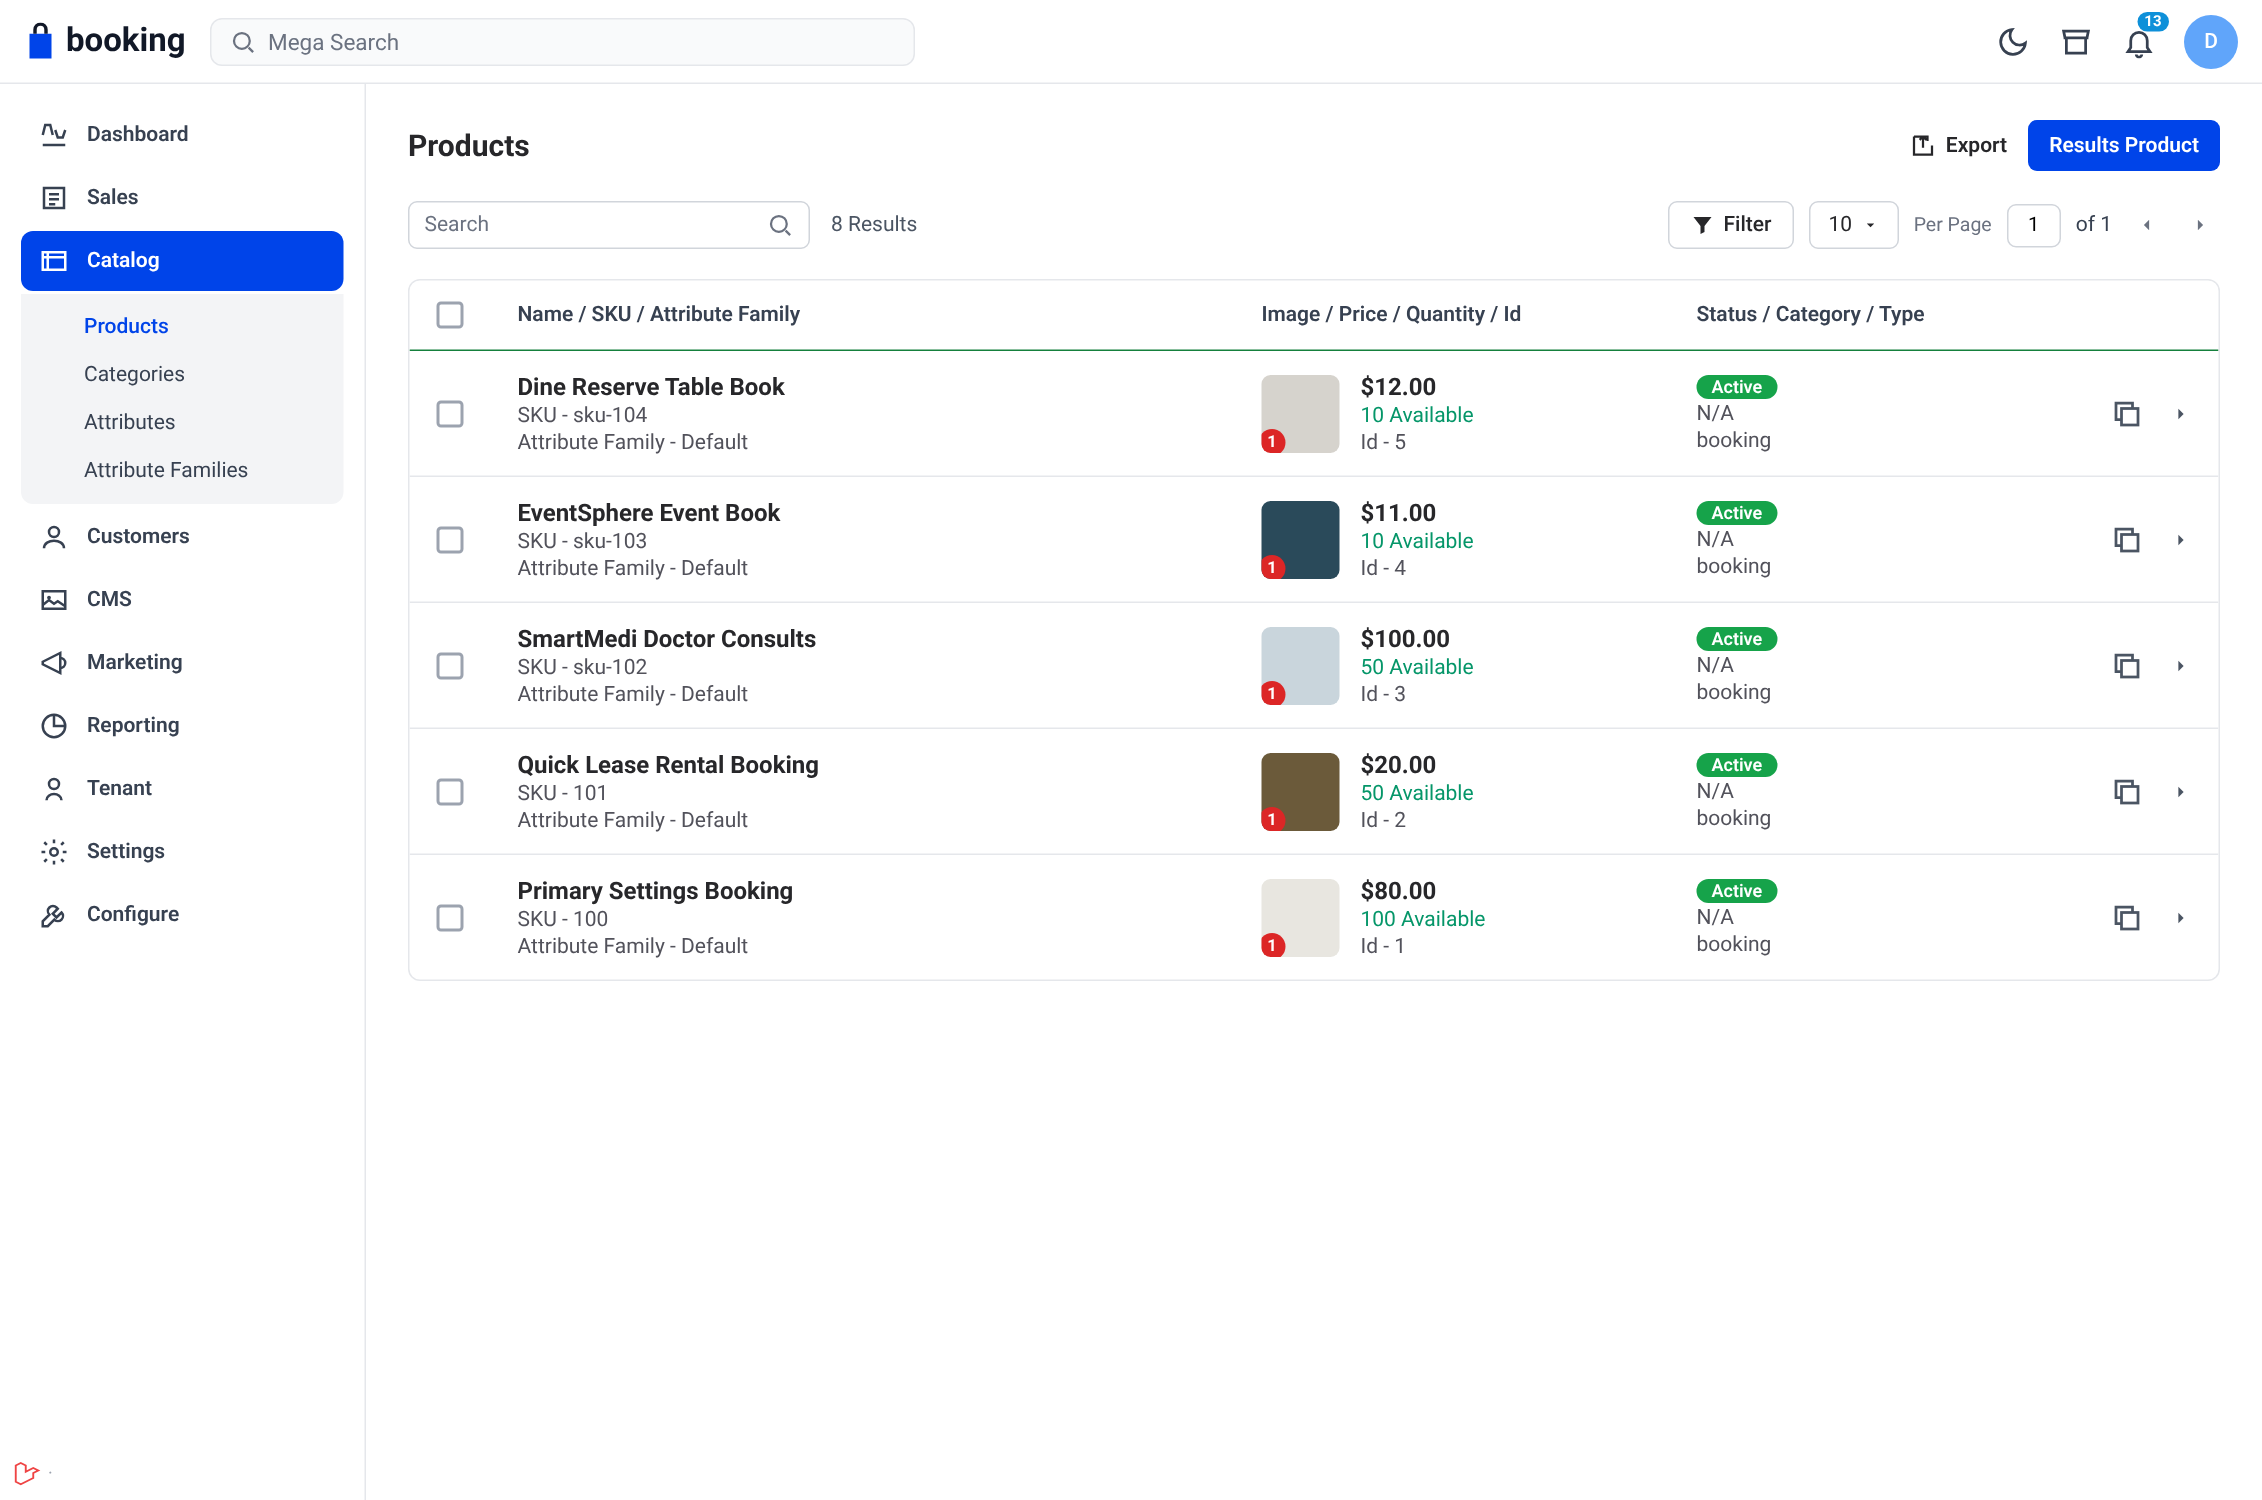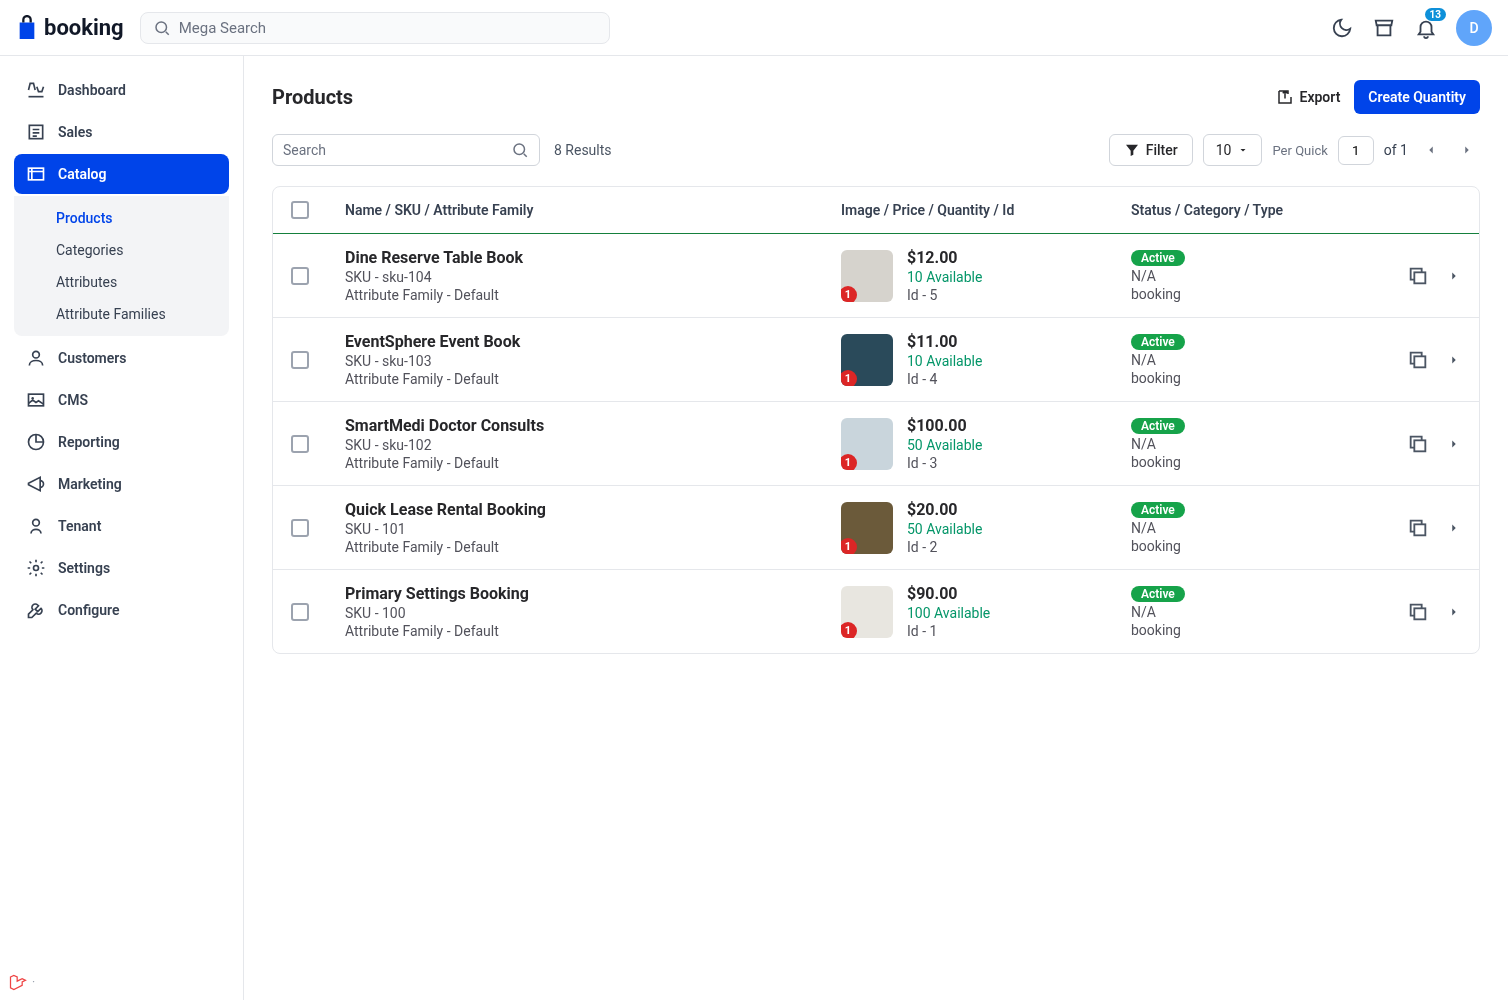--- a/index.html
+++ b/index.html
@@ -145,31 +145,31 @@
       <div class="nav-item">
         <svg viewBox="0 0 24 24">
           <rect x="3" y="5" width="18" height="14" stroke="currentColor" stroke-width="2" fill="none"></rect>
           <circle cx="8" cy="10" r="1.5" fill="currentColor"></circle>
           <path d="M3 16l5-4 4 3 3-2 6 4" stroke="currentColor" stroke-width="2" fill="none"></path>
         </svg>
         <span>CMS</span>
       </div>
       <div class="nav-item">
         <svg viewBox="0 0 24 24">
+          <path d="M3 11l14-7v16L3 13z" stroke="currentColor" stroke-width="2" fill="none"></path>
+          <path d="M17 8a4 4 0 010 8" stroke="currentColor" stroke-width="2" fill="none"></path>
+        </svg>
+        <span>Marketing</span>
+      </div>
+      <div class="nav-item">
+        <svg viewBox="0 0 24 24">
           <circle cx="12" cy="12" r="9" stroke="currentColor" stroke-width="2" fill="none"></circle>
           <path d="M12 3v9h9" stroke="currentColor" stroke-width="2" fill="none"></path>
         </svg>
         <span>Reporting</span>
-      </div>
-      <div class="nav-item">
-        <svg viewBox="0 0 24 24">
-          <path d="M3 11l14-7v16L3 13z" stroke="currentColor" stroke-width="2" fill="none"></path>
-          <path d="M17 8a4 4 0 010 8" stroke="currentColor" stroke-width="2" fill="none"></path>
-        </svg>
-        <span>Marketing</span>
       </div>
       <div class="nav-item">
         <svg viewBox="0 0 24 24">
           <circle cx="12" cy="8" r="4" stroke="currentColor" stroke-width="2" fill="none"></circle>
           <path d="M6 21c0-3 3-5 6-5s6 2 6 5" stroke="currentColor" stroke-width="2" fill="none"></path>
         </svg>
         <span>Tenant</span>
       </div>
       <div class="nav-item">
         <svg viewBox="0 0 24 24">
@@ -189,21 +189,21 @@
   <div class="main">
     <div class="page-header">
       <div class="page-title">Products</div>
       <div class="page-actions">
         <div class="export-btn">
           <svg width="18" height="18" viewBox="0 0 24 24" fill="none" stroke="currentColor" stroke-width="2">
               <path d="M4 4h12v4M12 14V4m0 0l-3 3m3-3l3 3M4 4v16h16v-8"></path>
             </svg>
           <span>Export</span>
         </div>
-        <button class="create-btn">Create Quantity</button>
+        <button class="create-btn">Results Product</button>
       </div>
     </div>
 
     <div class="toolbar">
       <div class="toolbar-left">
         <div class="tool-search">
           <input type="text" placeholder="Search" style="">
           <svg width="18" height="18" viewBox="0 0 24 24" fill="none" stroke="#6b7280" stroke-width="2">
               <circle cx="11" cy="11" r="7"></circle>
               <path d="M21 21l-4-4"></path>
@@ -217,21 +217,21 @@
               <path d="M3 4h18l-7 9v6l-4 2v-8z"></path>
             </svg>
           <span>Filter</span>
         </div>
         <div class="pp-select">
           <span>10</span>
           <svg width="12" height="12" viewBox="0 0 24 24" fill="currentColor">
               <path d="M7 10l5 5 5-5z"></path>
             </svg>
         </div>
-        <span class="pp-label">Per Quick</span>
+        <span class="pp-label">Per Page</span>
         <input class="page-input" value="1" style="">
         <span class="of-text">of 1</span>
         <div class="pager-btn">
           <svg width="14" height="14" viewBox="0 0 24 24" fill="currentColor">
               <path d="M15 6l-6 6 6 6z"></path>
             </svg>
         </div>
         <div class="pager-btn">
           <svg width="14" height="14" viewBox="0 0 24 24" fill="currentColor">
               <path d="M9 6l6 6-6 6z"></path>
@@ -366,21 +366,21 @@
             <div>
               <div class="pname">Primary Settings Booking</div>
               <div class="psub">SKU - 100</div>
               <div class="psub">Attribute Family - Default</div>
             </div>
             <div class="col-img">
               <div class="thumb" style="background:#e8e6e0">
                 <div class="thumb-badge">1</div>
               </div>
               <div>
-                <div class="price">$90.00</div>
+                <div class="price">$80.00</div>
                 <div class="avail">100 Available</div>
                 <div class="pid">Id - 1</div>
               </div>
             </div>
             <div><span class="status-pill">Active</span><div class="psub">N/A</div><div class="psub">booking</div></div>
             <div class="row-actions">
               <svg class="row-icon" viewBox="0 0 24 24" fill="none" stroke="currentColor" stroke-width="2">
                 <rect x="8" y="8" width="12" height="12"></rect>
                 <path d="M16 8V4H4v12h4"></path>
               </svg>

